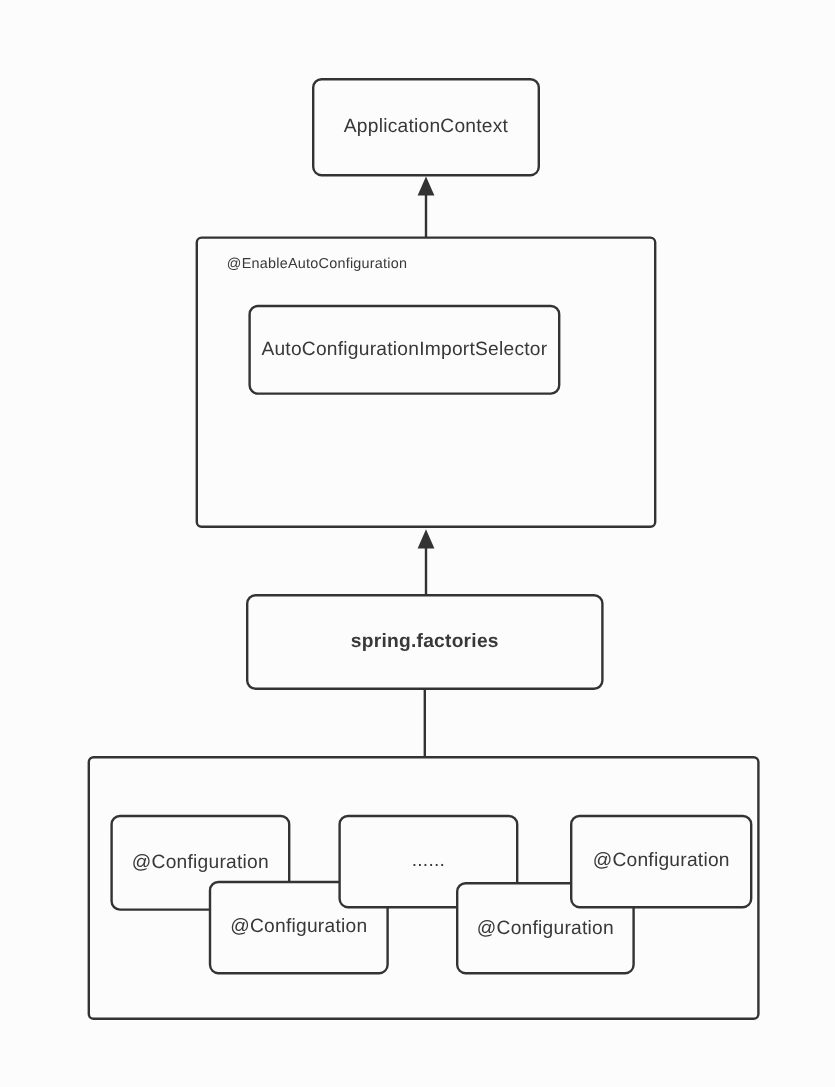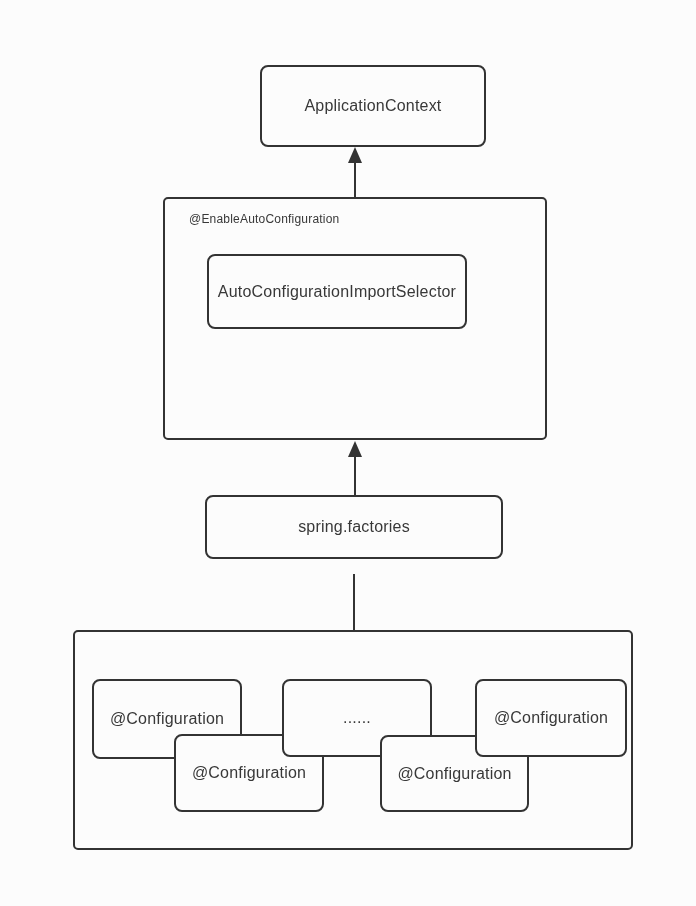--- a/index.html
+++ b/index.html
@@ -39,29 +39,29 @@
   .container-label {
     position: absolute;
     left: 24px;
     top: 13px;
     font-size: 12px;
     letter-spacing: 0.2px;
     color: #383838;
     white-space: nowrap;
   }
   
-  #application-context { left: 260px; top: 65px; width: 226px; height: 82px; }
+  #application-context { left: 260px; top: 65px; width: 190px; height: 82px; }
 
   
   #enable-auto-config { left: 163px; top: 197px; width: 384px; height: 243px; }
   #import-selector    { left: 42px;  top: 55px;  width: 260px; height: 75px; }
   #factories-loader   { left: 42px;  top: 155px; width: 300px; height: 76px; }
 
   
-  #spring-factories { left: 205px; top: 495px; width: 298px; height: 64px; }
+  #spring-factories { left: 205px; top: 495px; width: 298px; height: 80px; font-weight: bold; }
 
   
   #config-container { left: 73px; top: 630px; width: 560px; height: 220px; }
   #cfg-1 { left: 17px;  top: 47px;  width: 150px; height: 80px; z-index: 1; }
   #cfg-2 { left: 99px;  top: 102px; width: 150px; height: 78px; z-index: 2; }
   #cfg-3 { left: 207px; top: 47px;  width: 150px; height: 78px; z-index: 3; }
   #cfg-4 { left: 305px; top: 103px; width: 149px; height: 77px; z-index: 4; }
   #cfg-5 { left: 400px; top: 47px;  width: 152px; height: 78px; z-index: 5; }
 
   

